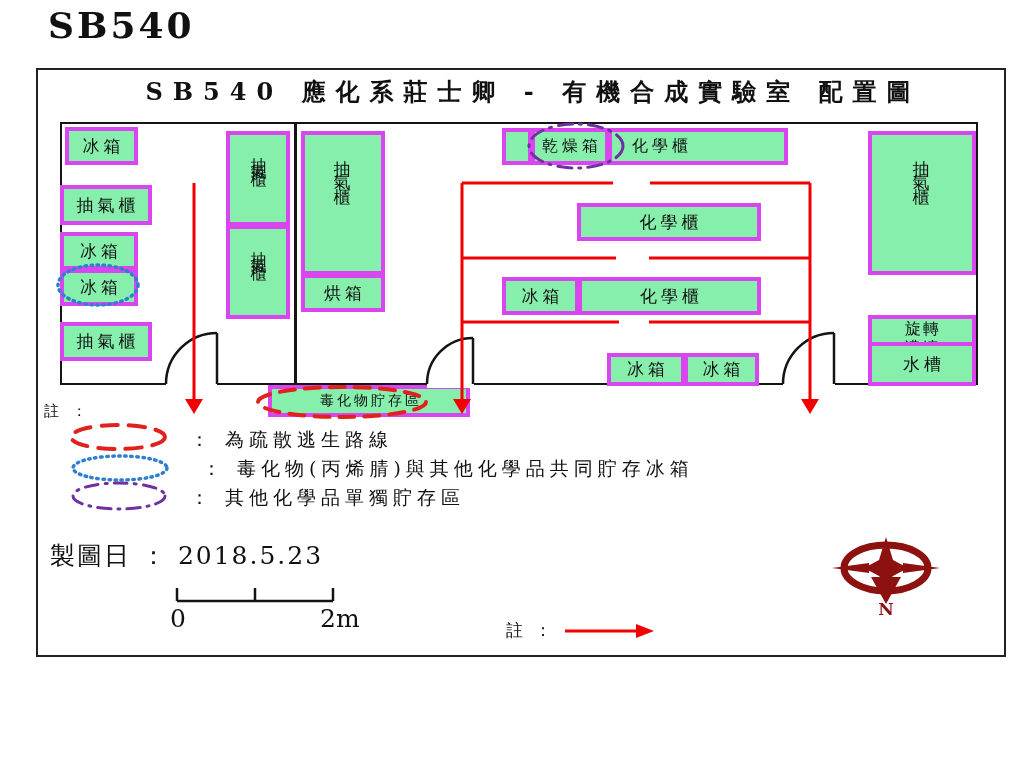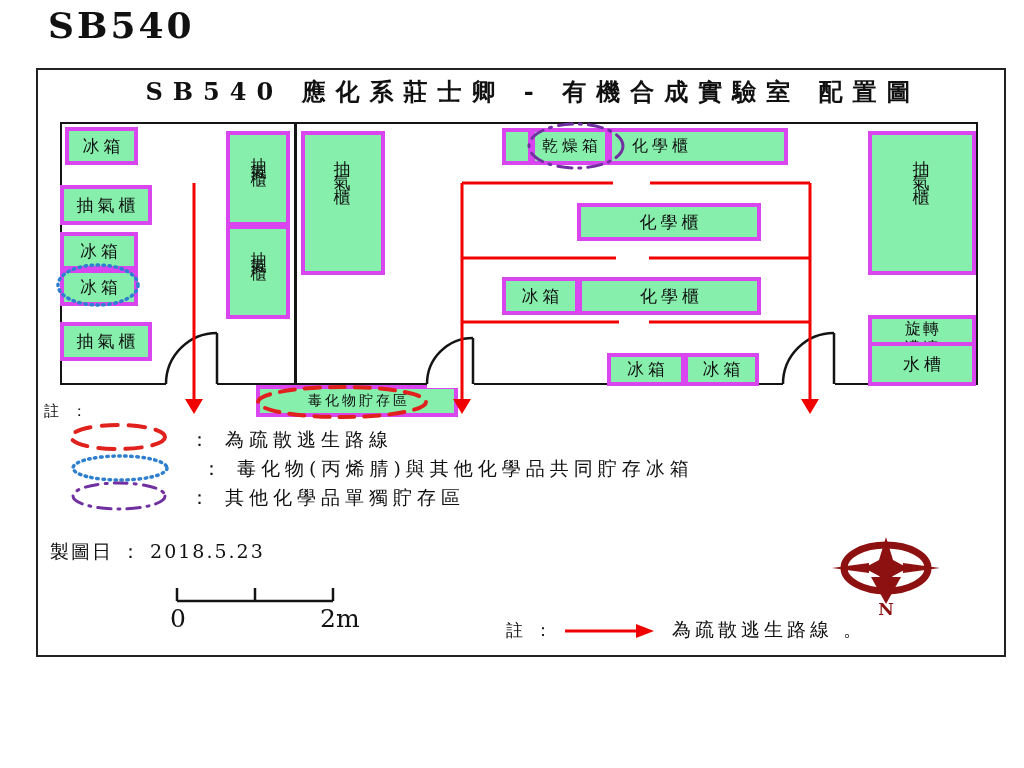--- a/index.html
+++ b/index.html
@@ -37,49 +37,49 @@
 
   <div class="box" style="left:65px;top:127px;width:73px;height:38px">冰箱</div>
   <div class="box" style="left:60px;top:185px;width:92px;height:40px">抽氣櫃</div>
   <div class="box" style="left:60px;top:232px;width:78px;height:38px">冰箱</div>
   <div class="box" style="left:60px;top:269px;width:78px;height:37px">冰箱</div>
   <div class="box" style="left:60px;top:322px;width:92px;height:39px">抽氣櫃</div>
   <div class="box vbox compact" style="left:226px;top:131px;width:64px;height:95px">抽氣櫃</div>
   <div class="box vbox compact" style="left:226px;top:225px;width:64px;height:94px">抽氣櫃</div>
 
   <div class="box vbox" style="left:301px;top:131px;width:84px;height:144px">抽氣櫃</div>
+  <div class="box" style="left:301px;top:274px;width:84px;height:38px">烘箱</div>
 
   <div class="box" style="left:502px;top:128px;width:30px;height:37px"></div>
   <div class="box small" style="left:531px;top:128px;width:78px;height:37px">乾燥箱</div>
   <div class="box small leftpad" style="left:608px;top:128px;width:180px;height:37px">化學櫃</div>
 
   <div class="box" style="left:577px;top:203px;width:184px;height:38px">化學櫃</div>
   <div class="box" style="left:502px;top:277px;width:77px;height:38px">冰箱</div>
   <div class="box" style="left:578px;top:277px;width:183px;height:38px">化學櫃</div>
   <div class="box" style="left:607px;top:353px;width:78px;height:33px">冰箱</div>
   <div class="box" style="left:684px;top:353px;width:75px;height:33px">冰箱</div>
 
   <div class="box vbox" style="left:868px;top:131px;width:108px;height:144px">抽氣櫃</div>
   <div class="box multiline" style="left:868px;top:279px;width:108px;height:64px">旋轉
 濃縮
 機</div>
   <div class="box" style="left:868px;top:342px;width:108px;height:44px">水槽</div>
 
-  <div class="box toxic" style="left:256px;top:385px;width:202px;height:32px">毒化物貯存區</div>
+  <div class="box toxic" style="left:268px;top:385px;width:202px;height:32px">毒化物貯存區</div>
 
   <div class="txt" style="left:44px;top:402px;font-size:15px;letter-spacing:4px;">註 ：</div>
   <div class="txt" style="left:190px;top:427px;font-size:19px;letter-spacing:5px;">： 為疏散逃生路線</div>
   <div class="txt" style="left:202px;top:456px;font-size:19px;letter-spacing:5px;">： 毒化物(丙烯腈)與其他化學品共同貯存冰箱</div>
   <div class="txt" style="left:190px;top:485px;font-size:19px;letter-spacing:5px;">： 其他化學品單獨貯存區</div>
 
-  <div class="txt" style="left:50px;top:539px;font-size:19px;letter-spacing:2px;">製圖日 ： 2018.5.23</div>
+  <div class="txt" style="left:50px;top:539px;font-size:25px;letter-spacing:2px;">製圖日 ： 2018.5.23</div>
   <div class="txt" style="left:166px;top:604px;width:24px;text-align:center;font-size:25px;">0</div>
   <div class="txt" style="left:320px;top:604px;width:48px;text-align:left;font-size:25px;">2m</div>
   <div class="txt" style="left:506px;top:619px;font-size:17px;letter-spacing:3px;">註 ：</div>
-  <div class="txt" style="left:672px;top:617px;font-size:19px;letter-spacing:4px;">為疏散逃生路線 。</div>
   <div class="txt" style="left:872px;top:599px;width:28px;text-align:center;font-size:17px;font-weight:bold;color:#8e1111;">N</div>
 
   <svg class="overlay" viewBox="0 0 1024 768" aria-hidden="true">
 
     <g>
       <rect x="166" y="381" width="51" height="7" fill="#fff"></rect>
       <rect x="427" y="381" width="47" height="7" fill="#fff"></rect>
       <rect x="783" y="381" width="52" height="7" fill="#fff"></rect>
     </g>
 

